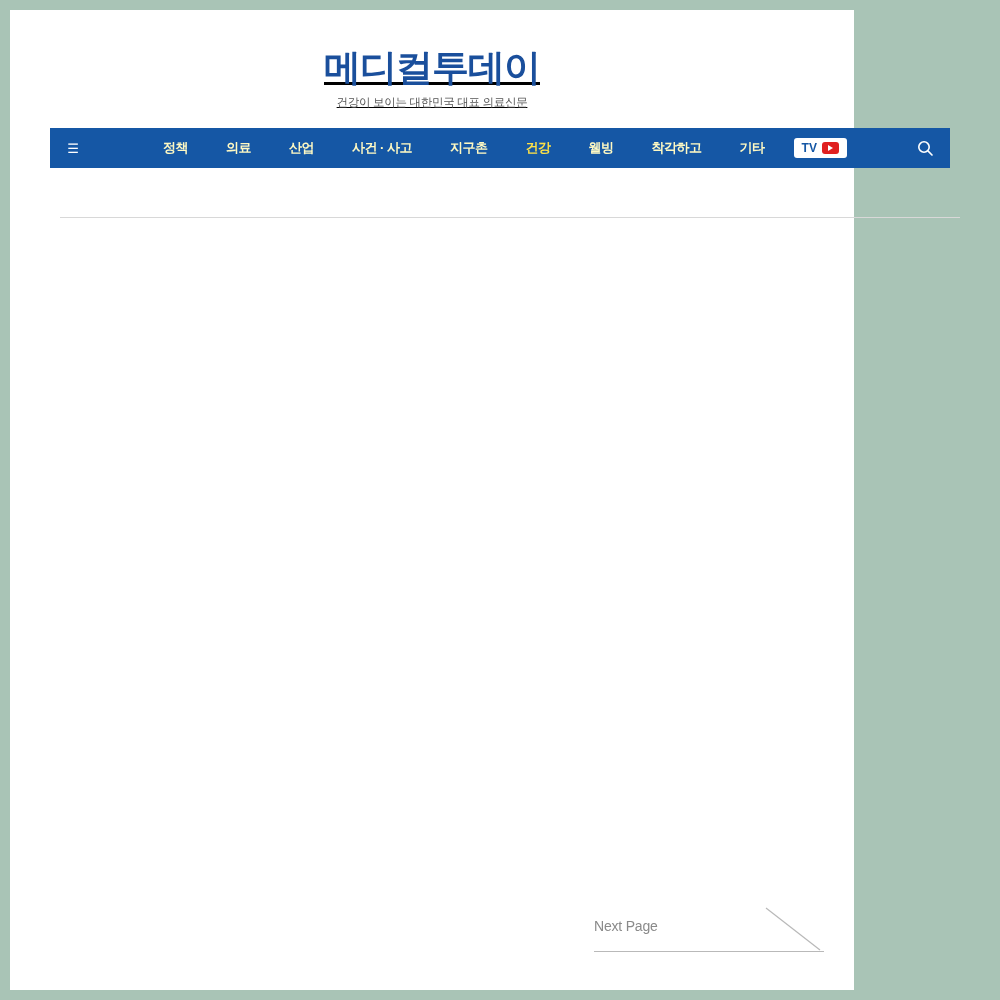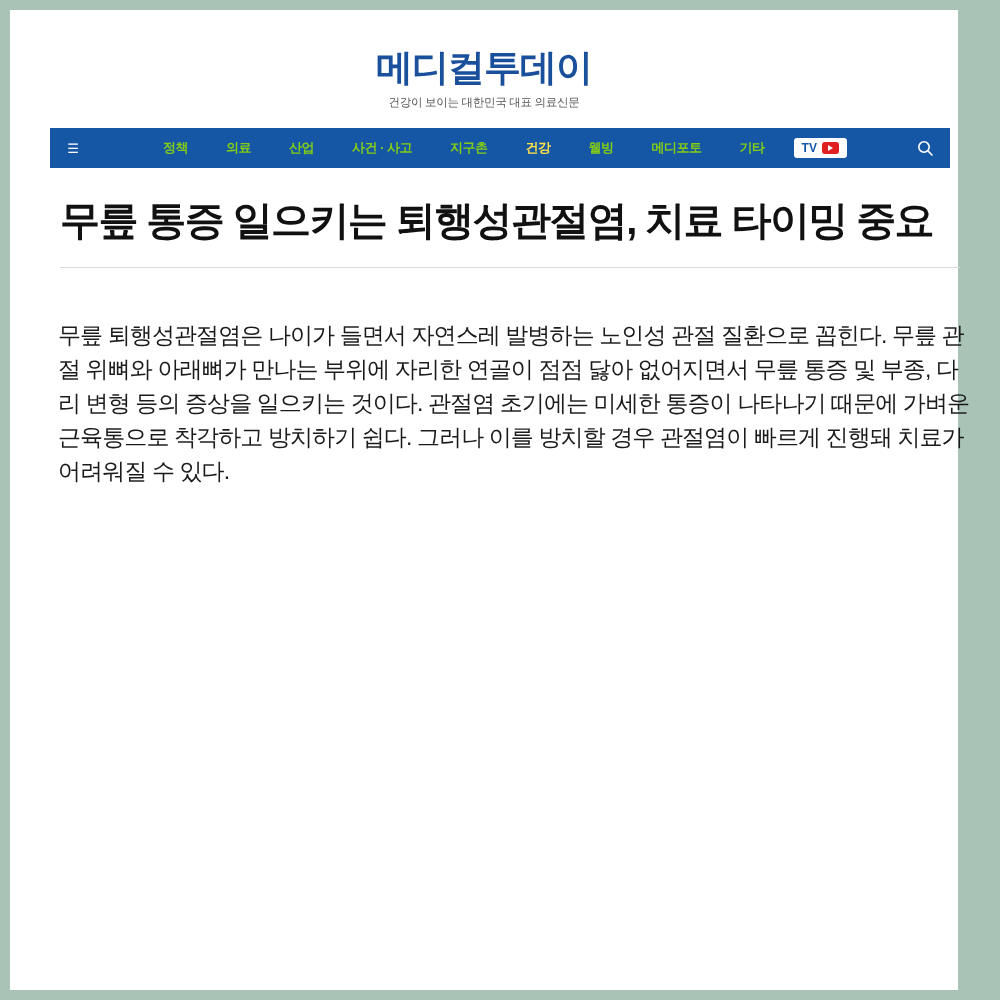--- a/index.html
+++ b/index.html
@@ -10,24 +10,25 @@
     width: 1000px;
     height: 1000px;
     background: #a9c4b6;
     font-family: "Liberation Sans", sans-serif;
     overflow: hidden;
   }
   .page {
     position: absolute;
     left: 10px;
     top: 10px;
-    width: 948px;
+    width: 844px;
     height: 980px;
     background: #ffffff;
     box-sizing: border-box;
+    text-decoration: underline;
   }
   
   .masthead {
     height: 110px;
     display: flex;
     flex-direction: column;
     align-items: center;
     justify-content: center;
     padding-top: 28px;
     box-sizing: border-box;
@@ -69,21 +70,21 @@
   .nav-items {
     flex: 1;
     display: flex;
     align-items: center;
     justify-content: flex-start;
     gap: 0;
     padding-left: 48px;
     box-sizing: border-box;
   }
   .nav-item {
-    color: #84cc16;
+    color: #fef9c3;
     font-size: 13px;
     font-weight: bold;
     letter-spacing: -0.5px;
     padding: 0 19px;
     white-space: nowrap;
   }
   .nav-item.active {
     color: #fde047;
   }
   .nav-tv {
@@ -203,38 +204,45 @@
   <div class="navbar">
     <div class="nav-hamburger">☰</div>
     <div class="nav-items">
       <div class="nav-item">정책</div>
       <div class="nav-item">의료</div>
       <div class="nav-item">산업</div>
       <div class="nav-item">사건 · 사고</div>
       <div class="nav-item">지구촌</div>
       <div class="nav-item active">건강</div>
       <div class="nav-item">웰빙</div>
-      <div class="nav-item">메디포토</div>
+      <div class="nav-item">착각하고</div>
       <div class="nav-item">기타</div>
       <div class="nav-tv">
         <span class="nav-tv-label">TV</span>
         <span class="yt-badge"></span>
       </div>
     </div>
     <div class="nav-search">
       <svg width="17" height="17" viewBox="0 0 17 17">
         <circle cx="7" cy="7" r="5.2" fill="none" stroke="#ffffff" stroke-width="1.6"></circle>
         <line x1="10.9" y1="10.9" x2="15.5" y2="15.5" stroke="#ffffff" stroke-width="1.6"></line>
       </svg>
     </div>
   </div>
 
   <div class="headline-wrap">
-    <div class="headline">무릎 통증 일으키는 퇴행성관절염, 치료 타이밍 중요</div>
     <div class="rule"></div>
   </div>
 
   <div class="article">
-    <p>무릎 퇴행성관절염은 나이가 들면서 자연스레 발병하는 노인성 관절 질환으로 꼽힌다. 무릎 관절 위뼈와 아래뼈가 만나는 부위에 자리한 연골이 점점 닳아 없어지면서 무릎 통증 및 부종, 다리 변형 등의 증상을 일으키는 것이다. 관절염 초기에는 미세한 통증이 나타나기 때문에 가벼운 근육통으로 착각하고 방치하기 쉽다. 그러나 이를 방치할 경우 관절염이 빠르게 진행돼 치료가 어려워질 수 있다.</p>
-  </div>
-
+  </div>
+
+  <div class="nextpage">
+    <div class="nextpage-label">Next Page</div>
+    <div class="nextpage-line"></div>
+    <div class="nextpage-arrow">
+      <svg width="60" height="46" viewBox="0 0 60 46">
+        <line x1="2" y1="2" x2="56" y2="44" stroke="#b9b9b9" stroke-width="1.2"></line>
+      </svg>
+    </div>
+  </div>
 
 </div>
 
 </body></html>

